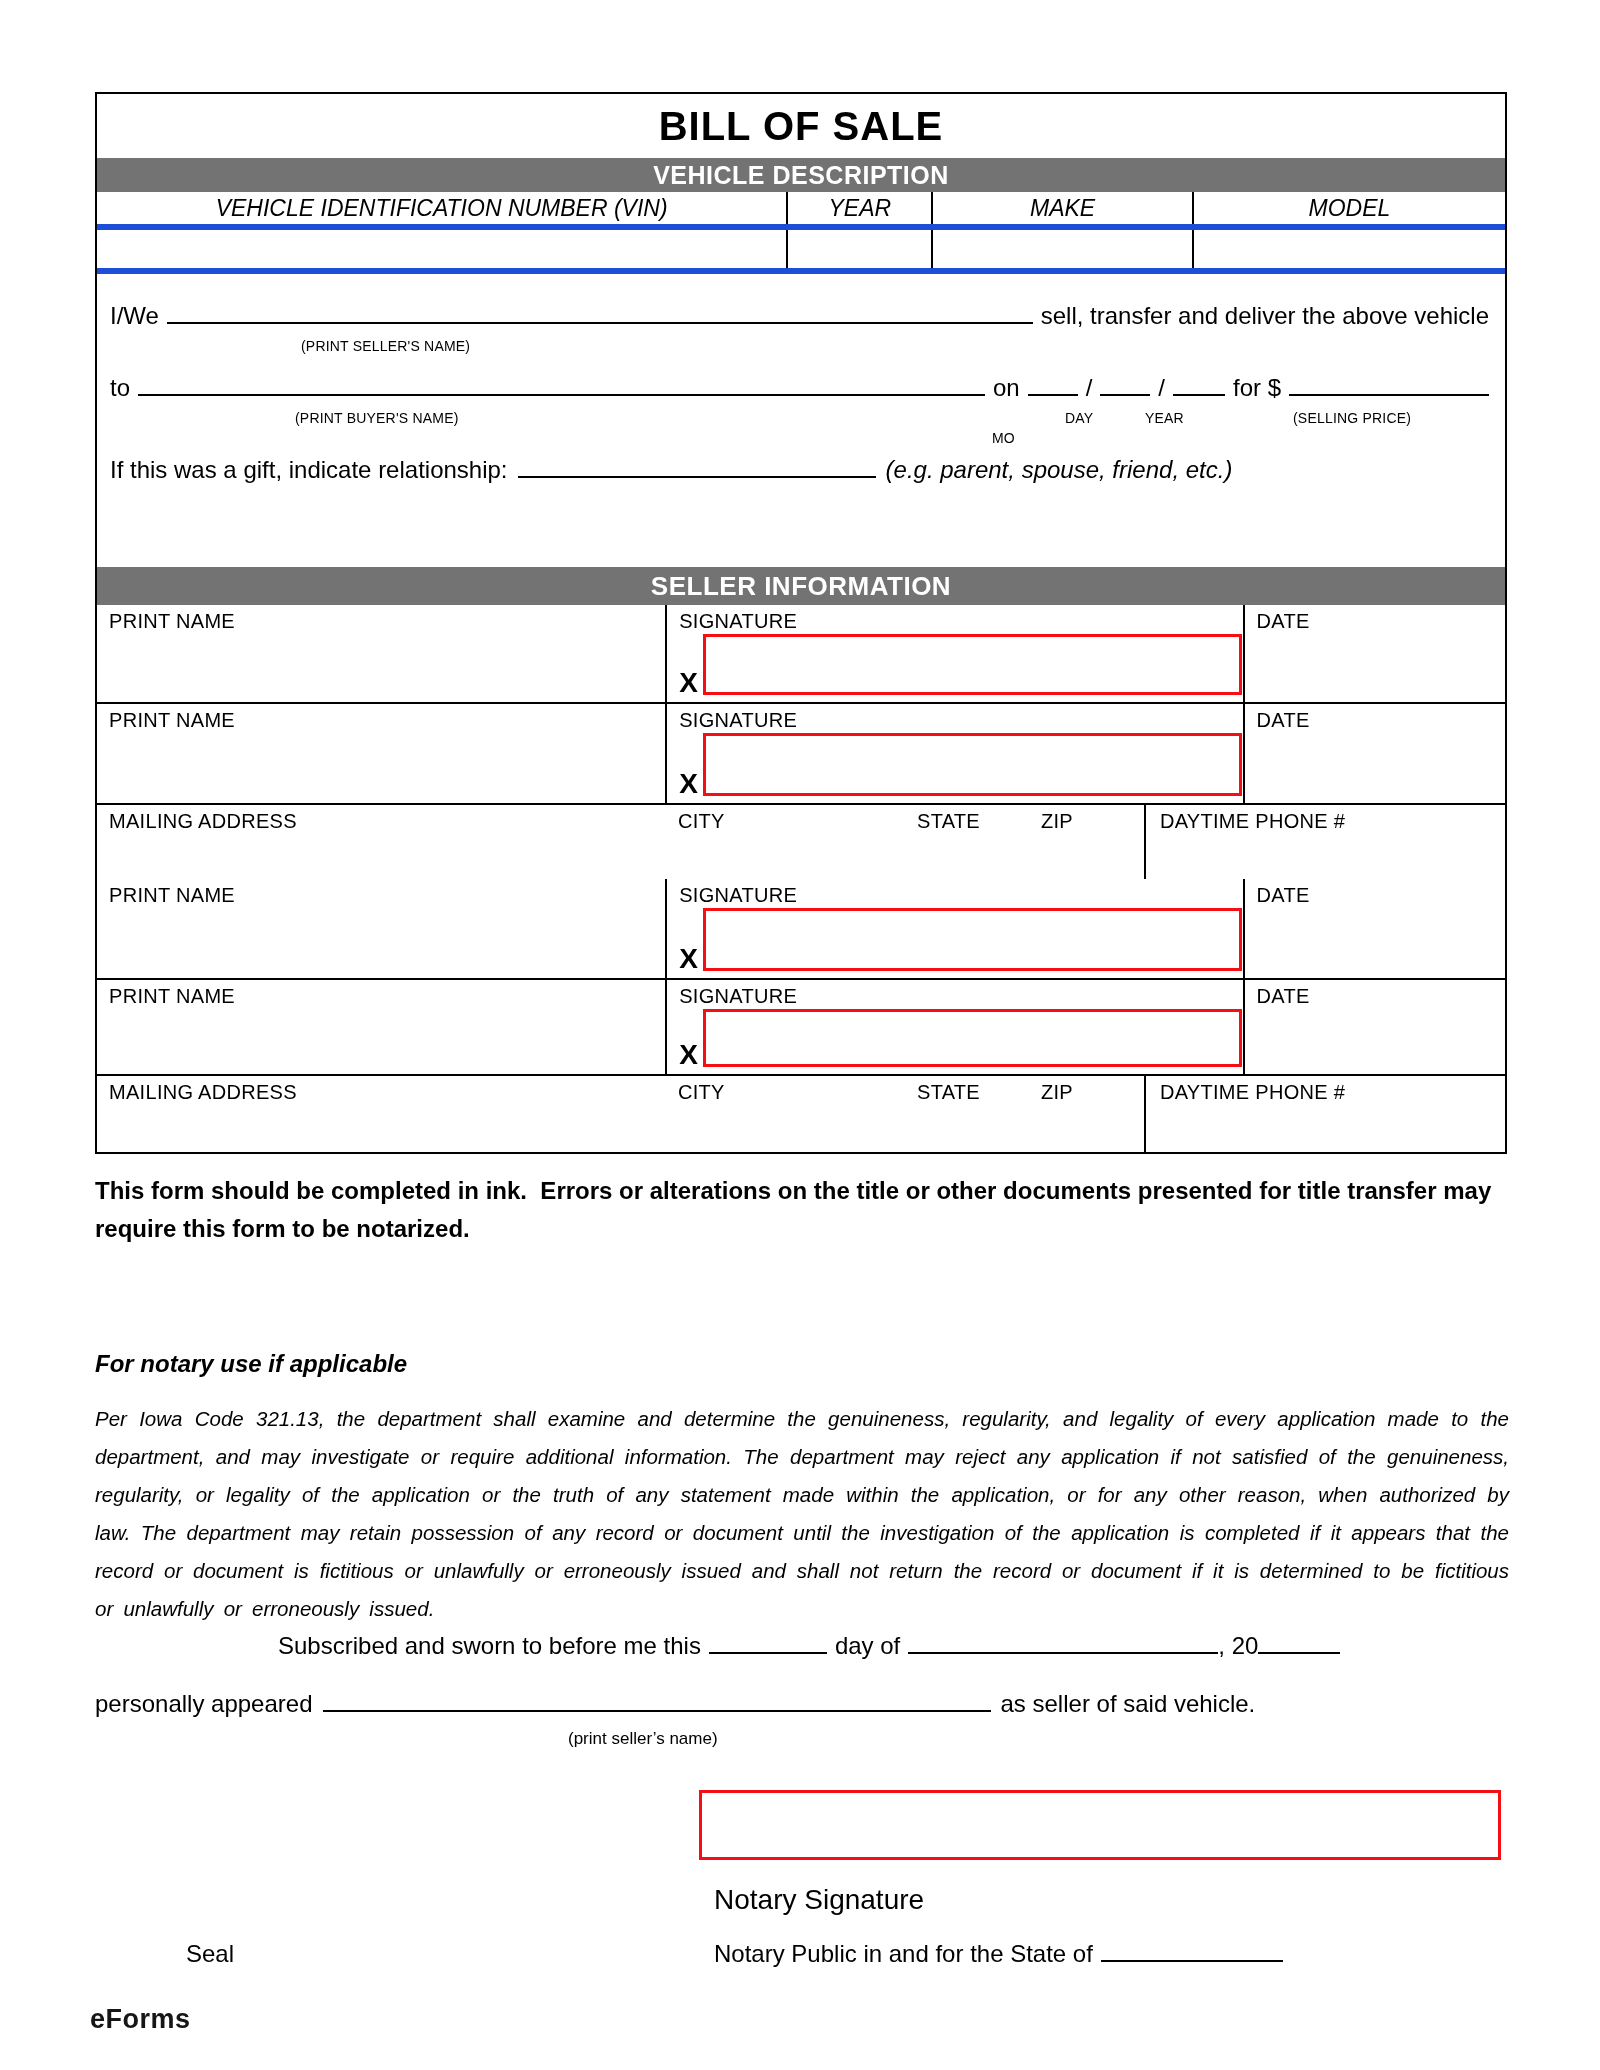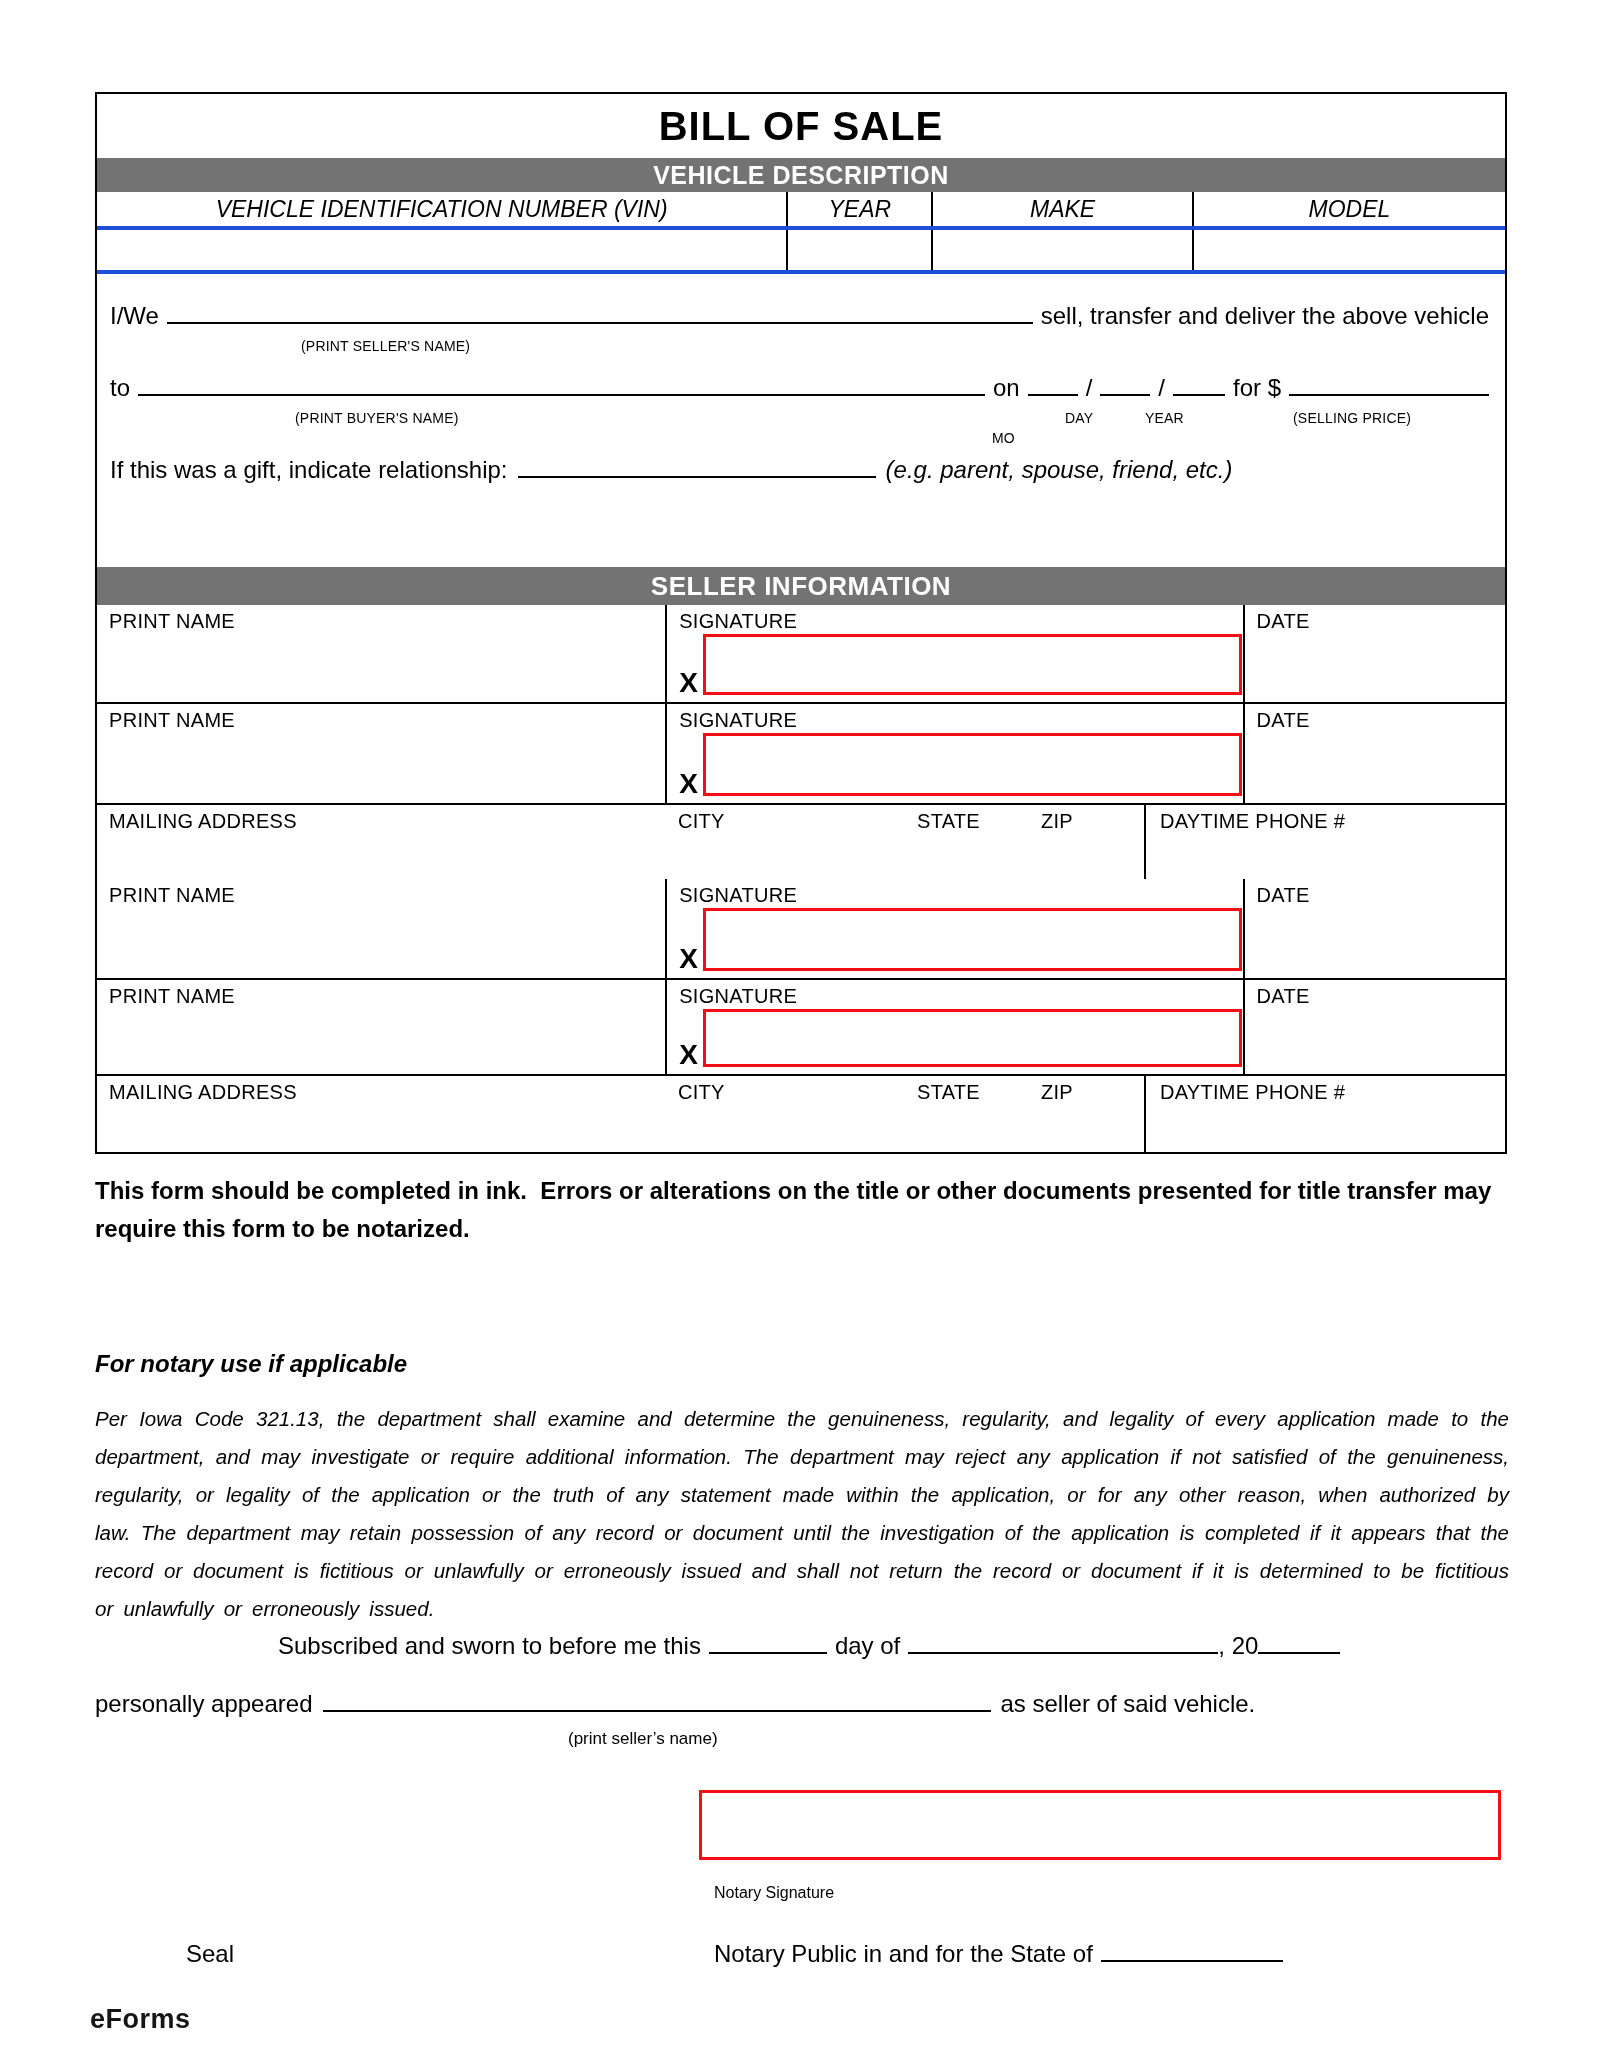--- a/index.html
+++ b/index.html
@@ -26,21 +26,21 @@
   .form-title { font-size: 40px; font-weight: 700; letter-spacing: 1px; }
 
   .bar {
     background: #737373; color: #fff; font-weight: 700;
     display: flex; align-items: center; justify-content: center;
     letter-spacing: .5px;
   }
   .bar.vd  { height: 34px; font-size: 25px; }
   .bar.sec { height: 38px; font-size: 26px; }
 
-  .vd-cols, .vd-empty { display: flex; border-bottom: 4px solid #1d4ed8; box-sizing: border-box; }
+  .vd-cols, .vd-empty { display: flex; border-bottom: 6px solid #1d4ed8; box-sizing: border-box; }
   .vd-cols { height: 38px; font-style: italic; font-size: 23px; }
   .vd-empty { height: 44px; }
   .vd-cols > div, .vd-empty > div {
     display: flex; align-items: center; justify-content: center;
     height: 100%; box-sizing: border-box;
   }
   .col-vin   { width: 49.1%; border-right: 2px solid #000; }
   .col-year  { width: 10.3%; border-right: 2px solid #000; }
   .col-make  { width: 18.5%; border-right: 2px solid #000; }
   .col-model { flex: 1; }
@@ -78,21 +78,21 @@
   
   .ink-note { left: 95px; top: 1172px; width: 1412px; font-size: 24px; font-weight: 700; line-height: 38px; }
   .notary-head { left: 95px; top: 1350px; font-size: 24px; font-weight: 700; font-style: italic; }
   .legal { left: 95px; top: 1400px; width: 1414px; font-size: 20.5px; font-style: italic;
            line-height: 38px; text-align: justify; word-spacing: 4.5px; }
   .line24 { font-size: 24px; display: flex; align-items: baseline; }
   .sworn { left: 278px; top: 1632px; }
   .appeared { left: 95px; top: 1690px; }
   .cap-print-seller { left: 568px; top: 1729px; font-size: 17px; }
   .notary-box { left: 699px; top: 1790px; width: 802px; height: 70px; border: 3px solid var(--red); box-sizing: border-box; }
-  .notary-sig-label { left: 714px; top: 1884px; font-size: 16px; }
+  .notary-sig-label { left: 714px; top: 1884px; font-size: 28px; }
   .seal { left: 186px; top: 1940px; font-size: 24px; }
   .notary-public { left: 714px; top: 1940px; }
   .brand { left: 90px; top: 2004px; font-size: 27px; font-weight: 700; letter-spacing: .5px; color: #161616; }
   .ml8 { margin-left: 8px; } .mr8 { margin-right: 8px; } .ml10 { margin-left: 10px; } .mr10 { margin-right: 10px; }
 </style>
 </head>
 <body>
 
 <div class="form">
 

